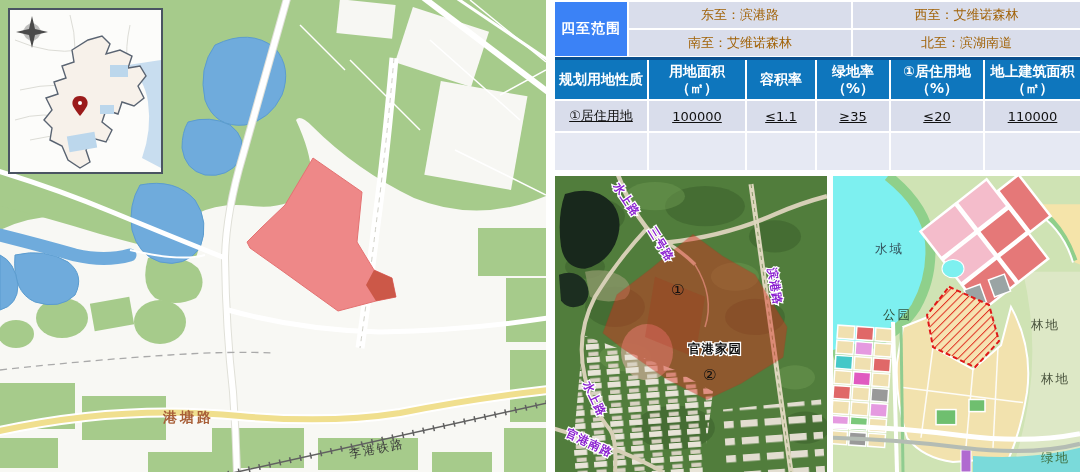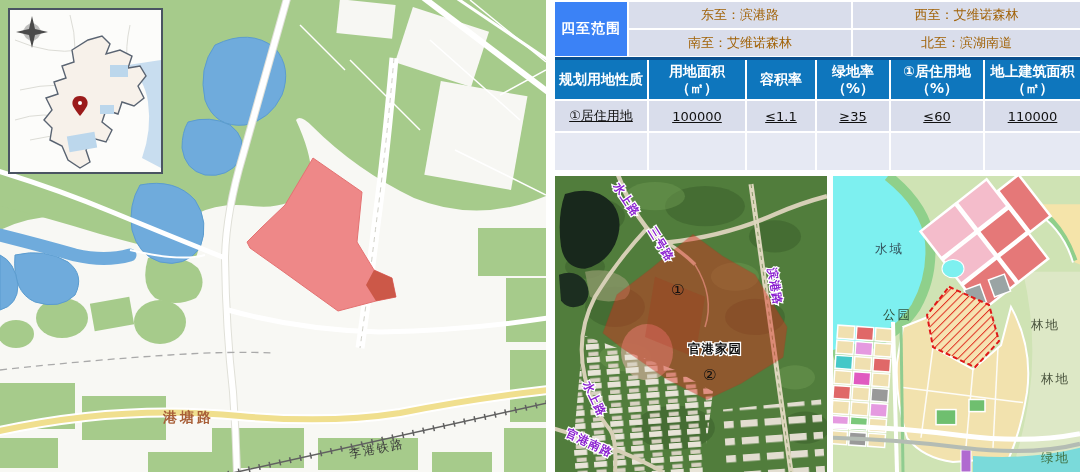--- a/index.html
+++ b/index.html
@@ -163,21 +163,21 @@
       <div class="h">容积率</div>
       <div class="h">绿地率
 （%）</div>
       <div class="h">①居住用地（%）</div>
       <div class="h">地上建筑面积
 （㎡）</div>
       <div class="d">①居住用地</div>
       <div class="d">100000</div>
       <div class="d">≤1.1</div>
       <div class="d">≥35</div>
-      <div class="d">≤60</div>
+      <div class="d">≤20</div>
       <div class="d">110000</div>
       <div class="d e"></div>
       <div class="d e"></div>
       <div class="d e"></div>
       <div class="d e"></div>
       <div class="d e"></div>
       <div class="d e"></div>
     </div>
 
     <div class="sat">

